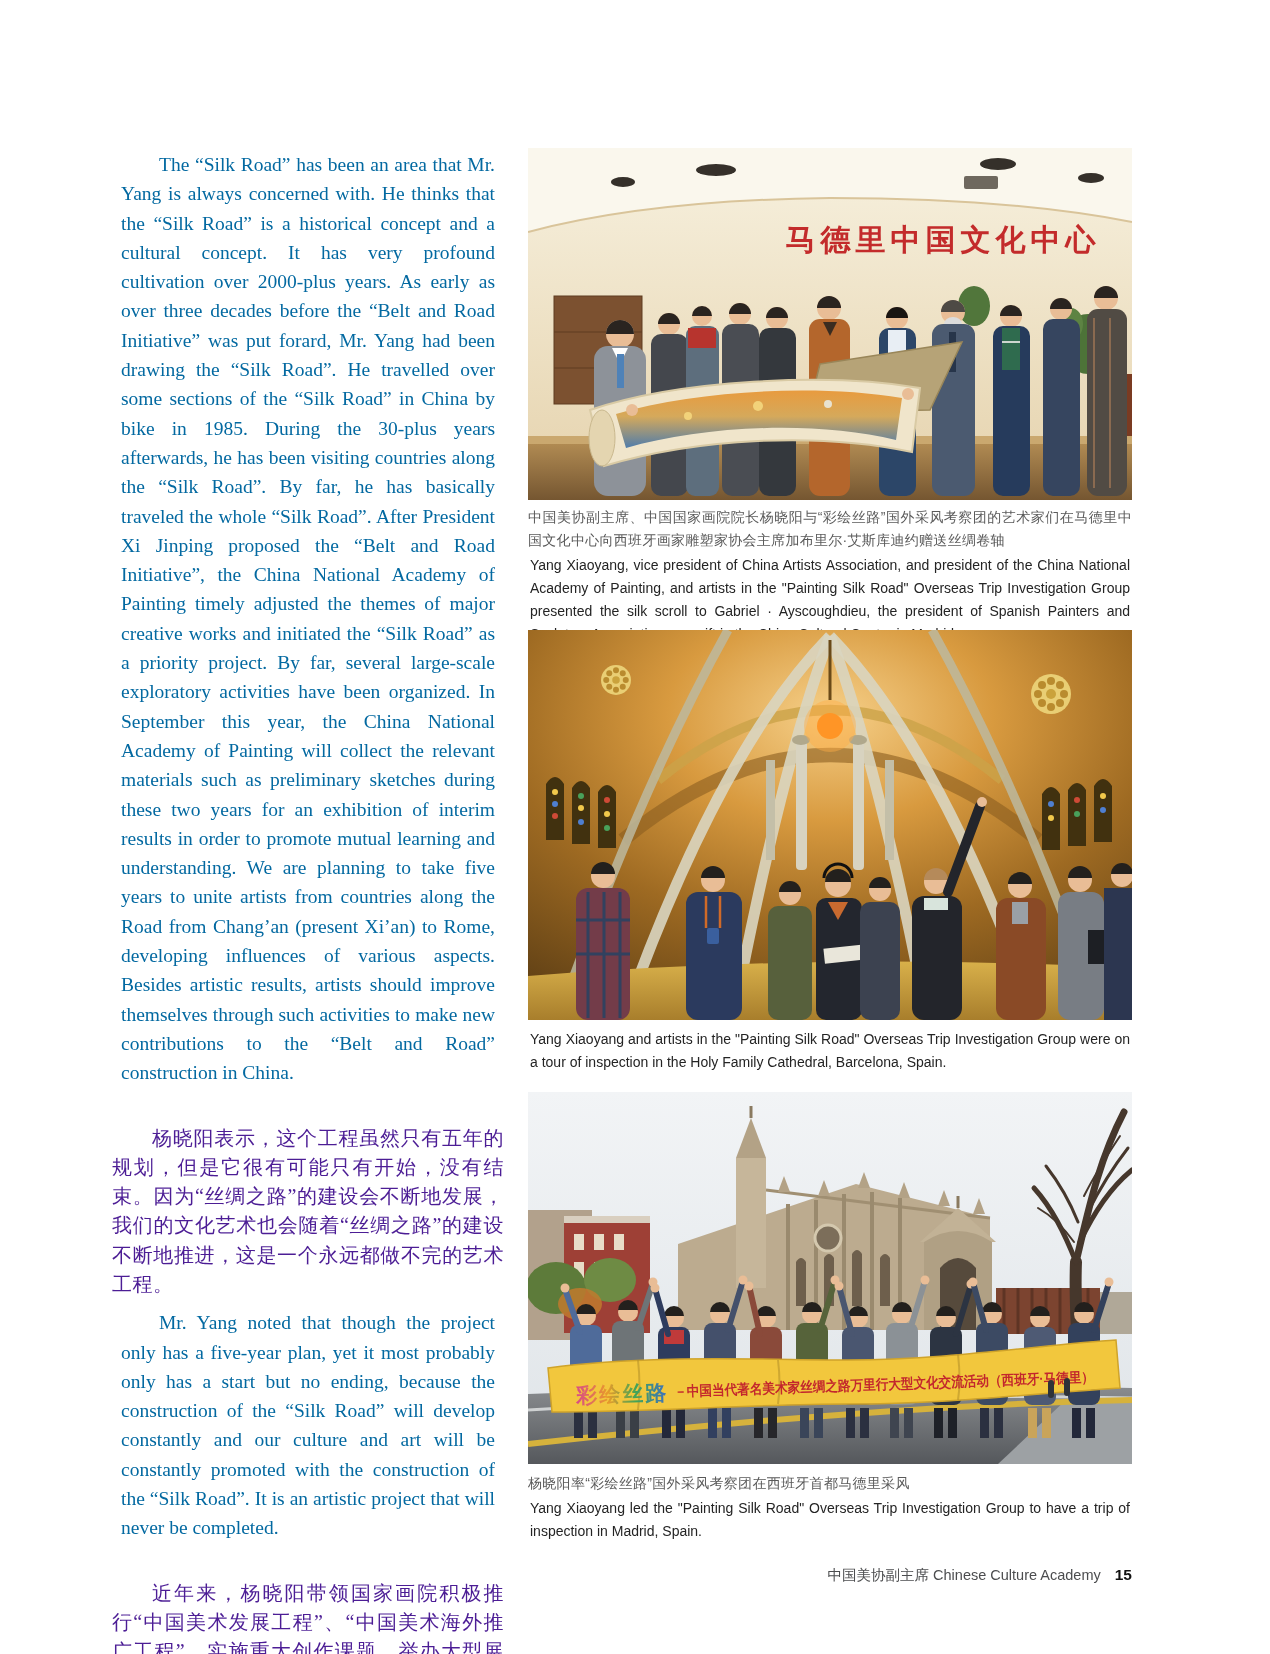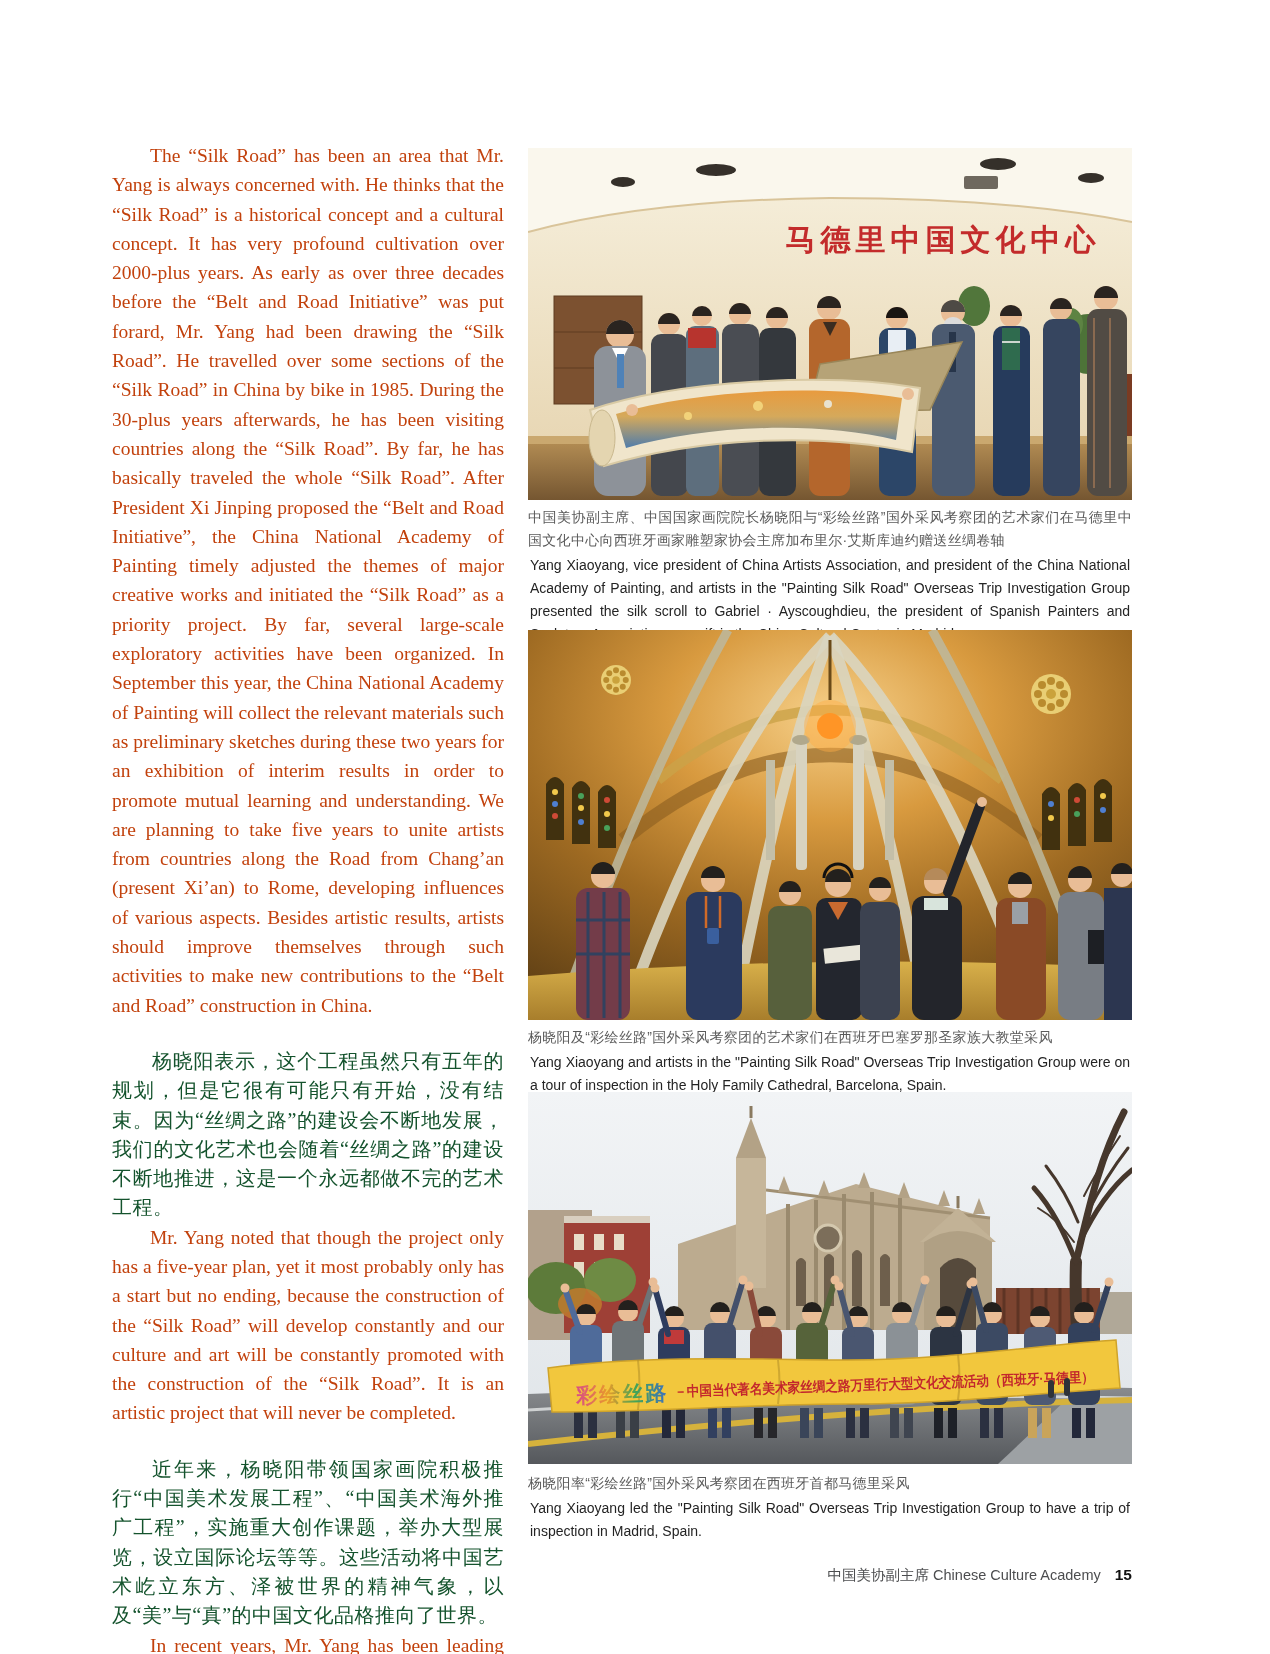--- a/index.html
+++ b/index.html
@@ -1,22 +1,22 @@
 <!DOCTYPE html>
 <html><head>
 <meta charset="utf-8">
 <style>
   html,body{margin:0;padding:0;background:#ffffff;}
   .page{position:relative;width:1270px;height:1654px;background:#ffffff;overflow:hidden;
         font-family:"Liberation Serif",serif;}
   
   .leftcol{position:absolute;left:112px;top:141px;width:392px;}
-  .p-en{margin:0;font-size:19.5px;line-height:29.3px;color:#c2410c;
+  .p-en{margin:9px;font-size:19.5px;line-height:29.3px;color:#0369a1;
         text-align:justify;text-indent:38px;font-family:"Liberation Serif",serif;}
-  .p-zh{margin:0;font-size:20px;line-height:29.3px;color:#14532d;
+  .p-zh{margin:0;font-size:20px;line-height:29.3px;color:#4c1d95;
         text-align:justify;text-indent:40px;letter-spacing:.5px;}
   .gap{height:27px;}
   
   .photo{position:absolute;left:528px;width:604px;overflow:hidden;background:#ddd;}
   #photo1{top:148px;height:352px;text-align:center;}
   #photo2{top:630px;height:390px;}
   #photo3{top:1092px;height:372px;}
   .photo svg{display:block;width:100%;height:100%;}
   
   .caption{position:absolute;left:528px;width:604px;font-family:"Liberation Sans",sans-serif;
@@ -329,21 +329,20 @@
         <g>
             <circle cx="594" cy="246" r="11" fill="#e9bd96"></circle>
             <path d="M583,244 a11,11 0 0 1 22,0" fill="#23201d"></path>
             <rect x="576" y="258" width="34" height="132" fill="#2c3650"></rect>
           </g>
       </g>
     </svg>
   </div>
 
   <div class="caption" id="cap2">
-    <p class="cap-zh">杨晓阳及“彩绘丝路”国外采风考察团的艺术家们在西班牙巴塞罗那圣家族大教堂采风</p>
     <p class="cap-en">Yang Xiaoyang and artists in the "Painting Silk Road" Overseas Trip Investigation Group were on a tour of inspection in the Holy Family Cathedral, Barcelona, Spain.</p>
   </div>
 
   <div class="photo" id="photo3">
     <svg viewBox="0 0 604 372" preserveAspectRatio="none">
       <defs>
         <linearGradient id="skyg" x1="0" y1="0" x2="0" y2="1">
             <stop offset="0" stop-color="#f2f4f6"></stop>
             <stop offset="1" stop-color="#dfe4e8"></stop>
           </linearGradient>

